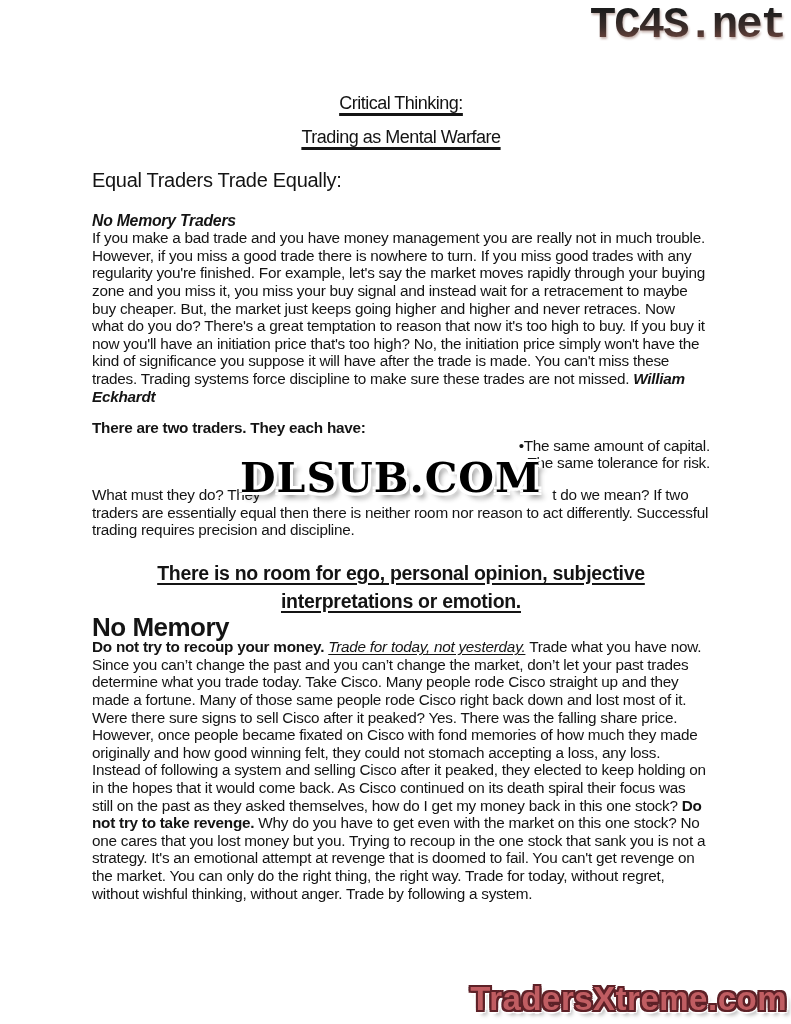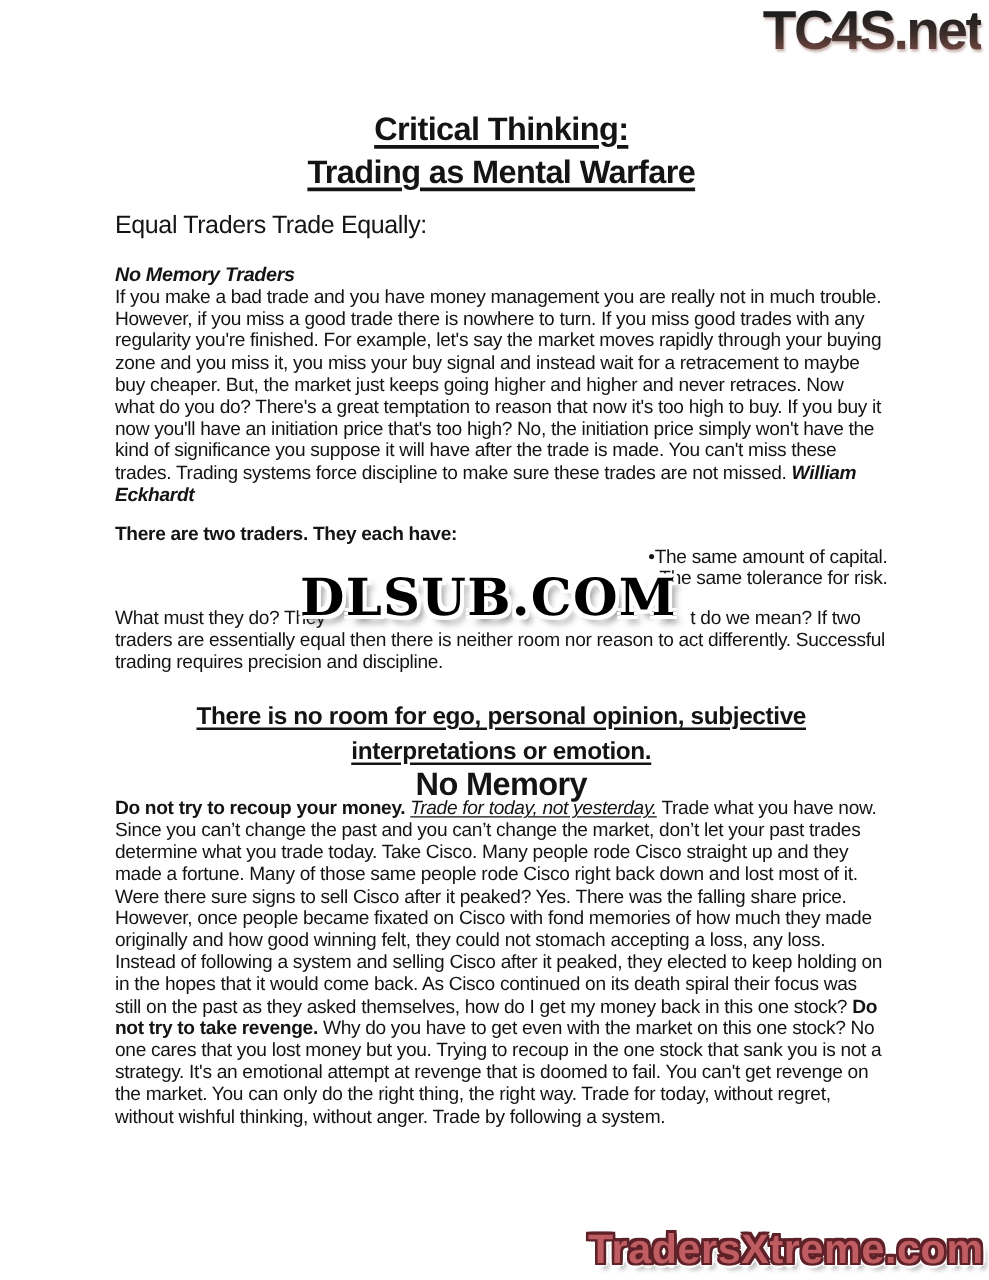--- a/index.html
+++ b/index.html
@@ -13,31 +13,32 @@
   }
 
   
   .tc4s-logo {
     position:absolute; top:0px; right:6px;
     font-size:44px; font-weight:800; letter-spacing:-2px;
     background:linear-gradient(180deg,#1d1d1d 20%, #3c2e2b 55%, #8a5349 95%);
     -webkit-background-clip:text; background-clip:text;
     color:transparent;
     filter:drop-shadow(1px 2px 1px rgba(130,90,80,0.45));
+    font-family:Liberation Mono, monospace;
   }
 
   
   .content {
     position:absolute; left:92px; top:86px; width:618px;
     font-size:15.3px; line-height:17.6px; letter-spacing:-0.25px;
   }
 
   .doc-title {
-    text-align:center; font-weight:bold;
-    font-size:26px; line-height:34px; letter-spacing:-0.5px;
+    text-align:center; font-weight:normal;
+    font-size:18px; line-height:34px; letter-spacing:-0.5px;
     margin:0 0 18px 0;
   }
   .doc-title .u {
     text-decoration:underline;
     text-decoration-thickness:2.5px;
     text-underline-offset:4px;
   }
 
   .subtitle { font-size:20px; letter-spacing:-0.3px; margin:0 0 22px 0; }
 
@@ -68,21 +69,21 @@
        0   -3px 0 #ffffff, 0    3px 0 #ffffff,
        5px 6px 5px rgba(40,40,40,0.45);
   }
 
   .banner-heading {
     font-weight:bold; font-size:19.5px; line-height:28px; letter-spacing:-0.3px;
     text-align:center; margin-top:20px;
     text-decoration:underline; text-decoration-thickness:2px; text-underline-offset:3px;
   }
 
-  .nm-heading { font-size:26px; font-weight:bold; letter-spacing:-0.5px; margin:4px 0 2px 0;text-align:center; }
+  .nm-heading { font-size:26px; font-weight:bold; letter-spacing:-0.5px; margin:4px 0 2px 0; }
 
   .bold-run { font-weight:bold; }
   .italic-underline {
     font-style:italic;
     text-decoration:underline; text-underline-offset:2px;
   }
 
   
   .tx-logo {
     position:absolute; right:4px; bottom:6px;

